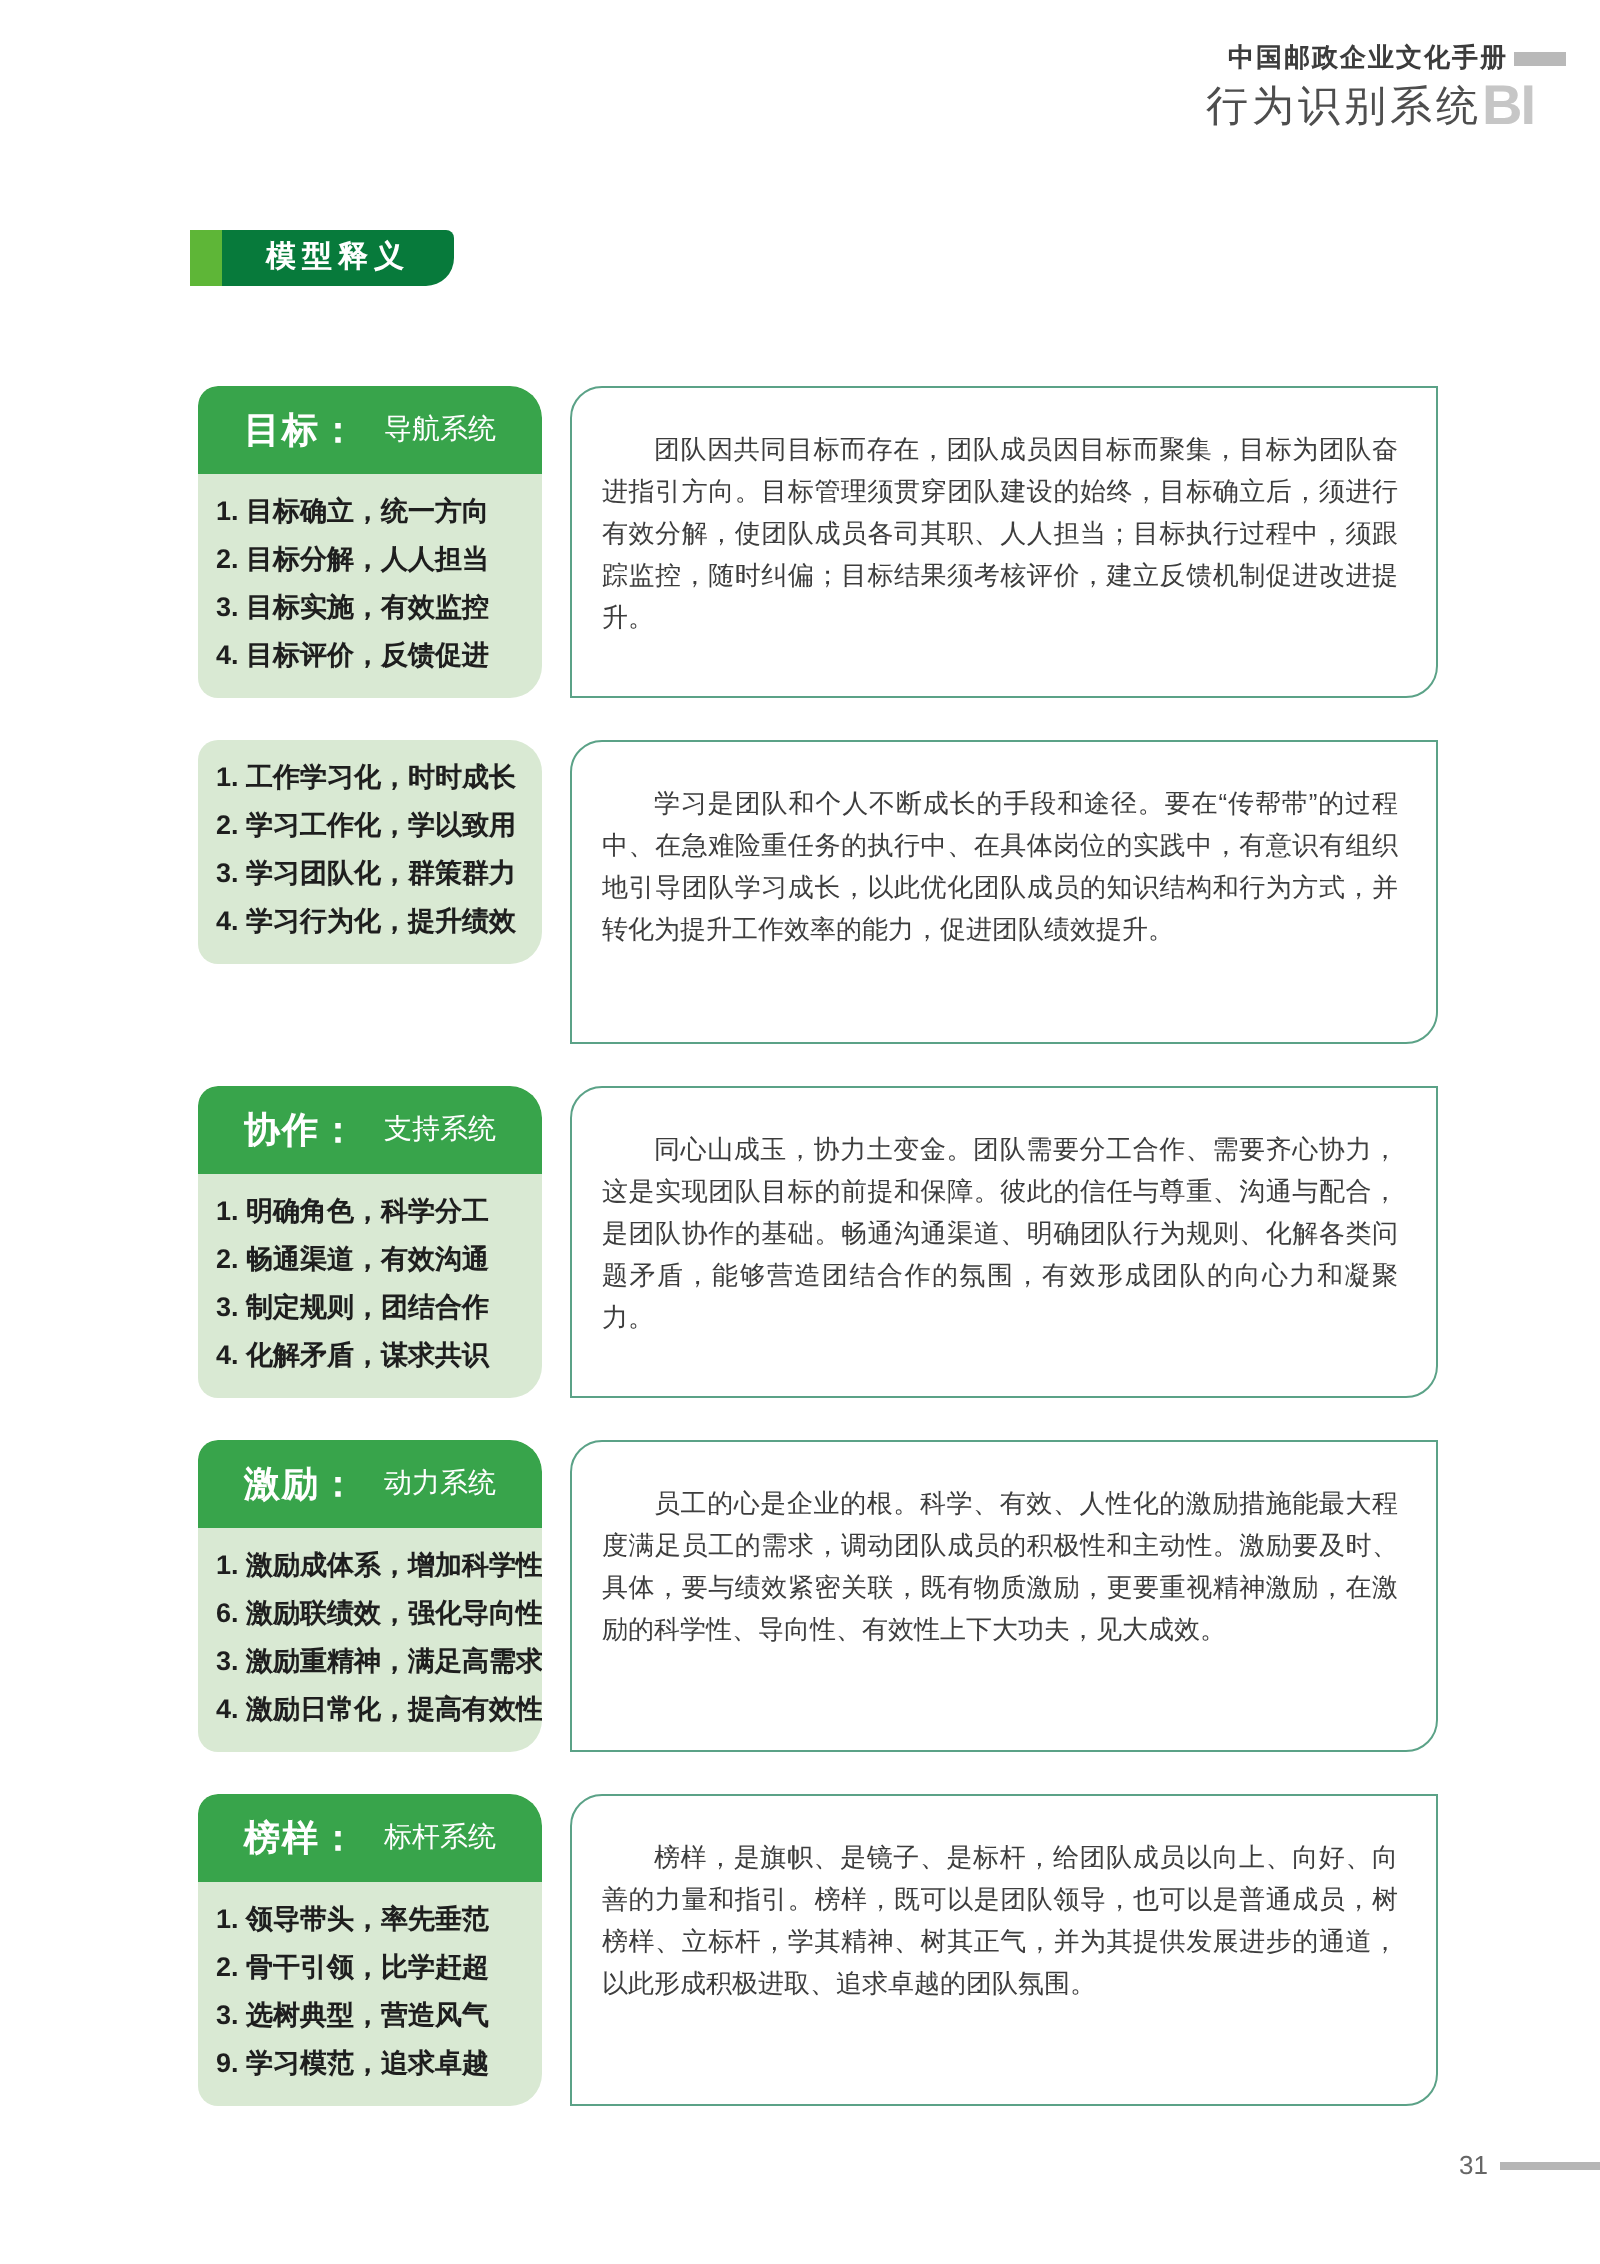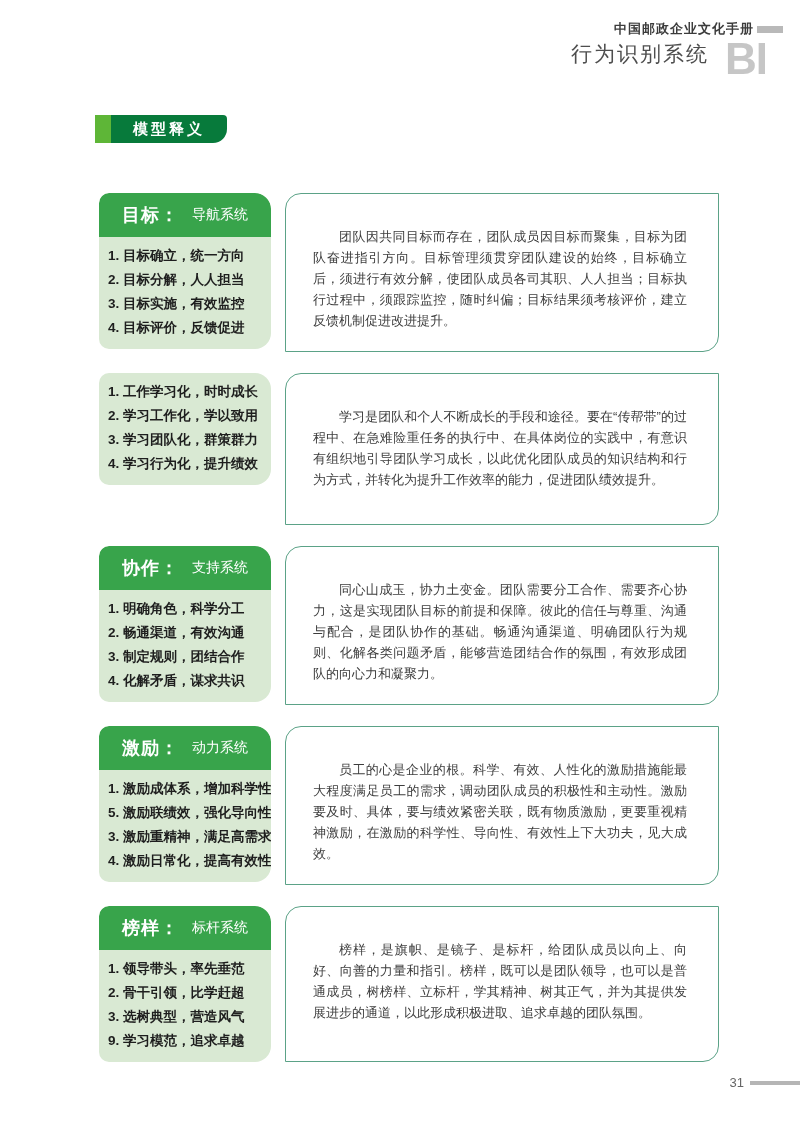--- a/index.html
+++ b/index.html
@@ -9,21 +9,21 @@
     font-family:"Liberation Sans","DejaVu Sans",sans-serif;
   }
 
   
   .hdr { position:absolute; top:20px; right:0; text-align:right; }
   .hdr-row1 { display:flex; align-items:center; justify-content:flex-end; padding-right:17px; }
   .hdr-handbook { font-size:13px; font-weight:bold; color:#3c3c3c; letter-spacing:1px; }
   .hdr-bar { width:26px; height:7px; background:#b9b9b9; margin-left:3px; }
   .hdr-row2 { display:flex; align-items:flex-start; justify-content:flex-end; padding-right:33px; margin-top:4px; }
   .hdr-system { font-size:21px; color:#4e4e4e; letter-spacing:2px; line-height:1.15; }
-  .hdr-bi { font-size:44px; font-weight:bold; color:#c6c6c6; line-height:0.78; margin-left:16px; letter-spacing:-1px; }
+  .hdr-bi { font-size:28px; font-weight:bold; color:#c6c6c6; line-height:0.78; margin-left:0; letter-spacing:-1px; }
 
   
   .badge { position:absolute; top:115px; left:95px; display:flex; height:28px; }
   .badge-accent { width:16px; background:#5eb637; }
   .badge-label {
     background:#077a3b; color:#ffffff; font-weight:bold; font-size:15px;
     line-height:28px; padding:0 22px; letter-spacing:3px;
     border-radius:0 4px 14px 0;
   }
 
@@ -45,21 +45,21 @@
   .card-item {
     font-size:13.5px; color:#1e1e1e; line-height:24px;
     white-space:nowrap; font-weight:700;
   }
 
   .desc {
     flex:1; background:#ffffff; border:1.5px solid #5ba287;
     border-radius:16px 0 16px 0; padding:20px 19px 8px 15px;
   }
   .desc p {
-    margin:12px; font-size:13px; line-height:21px; color:#3d3d3d;
+    margin:0; font-size:13px; line-height:21px; color:#3d3d3d;
     text-indent:2em; text-align:justify;
   }
 
   
   .ftr { position:absolute; bottom:42px; right:0; display:flex; align-items:center; }
   .ftr-num { font-size:13px; color:#666666; }
   .ftr-bar { width:50px; height:4px; background:#b5b5b5; margin-left:6px; }
 </style>
 </head>
 <body>
@@ -134,21 +134,21 @@
   </section>
 
   <section class="row">
     <div class="card">
       <div class="card-head">
         <span class="card-title">激励：</span>
         <span class="card-sub">动力系统</span>
       </div>
       <div class="card-list">
         <div class="card-item">1. 激励成体系，增加科学性</div>
-        <div class="card-item">5. 激励联绩效，强化导向性</div>
+        <div class="card-item">6. 激励联绩效，强化导向性</div>
         <div class="card-item">3. 激励重精神，满足高需求</div>
         <div class="card-item">4. 激励日常化，提高有效性</div>
       </div>
     </div>
     <div class="desc">
       <p>员工的心是企业的根。科学、有效、人性化的激励措施能最大程度满足员工的需求，调动团队成员的积极性和主动性。激励要及时、具体，要与绩效紧密关联，既有物质激励，更要重视精神激励，在激励的科学性、导向性、有效性上下大功夫，见大成效。</p>
     </div>
   </section>
 
   <section class="row">

